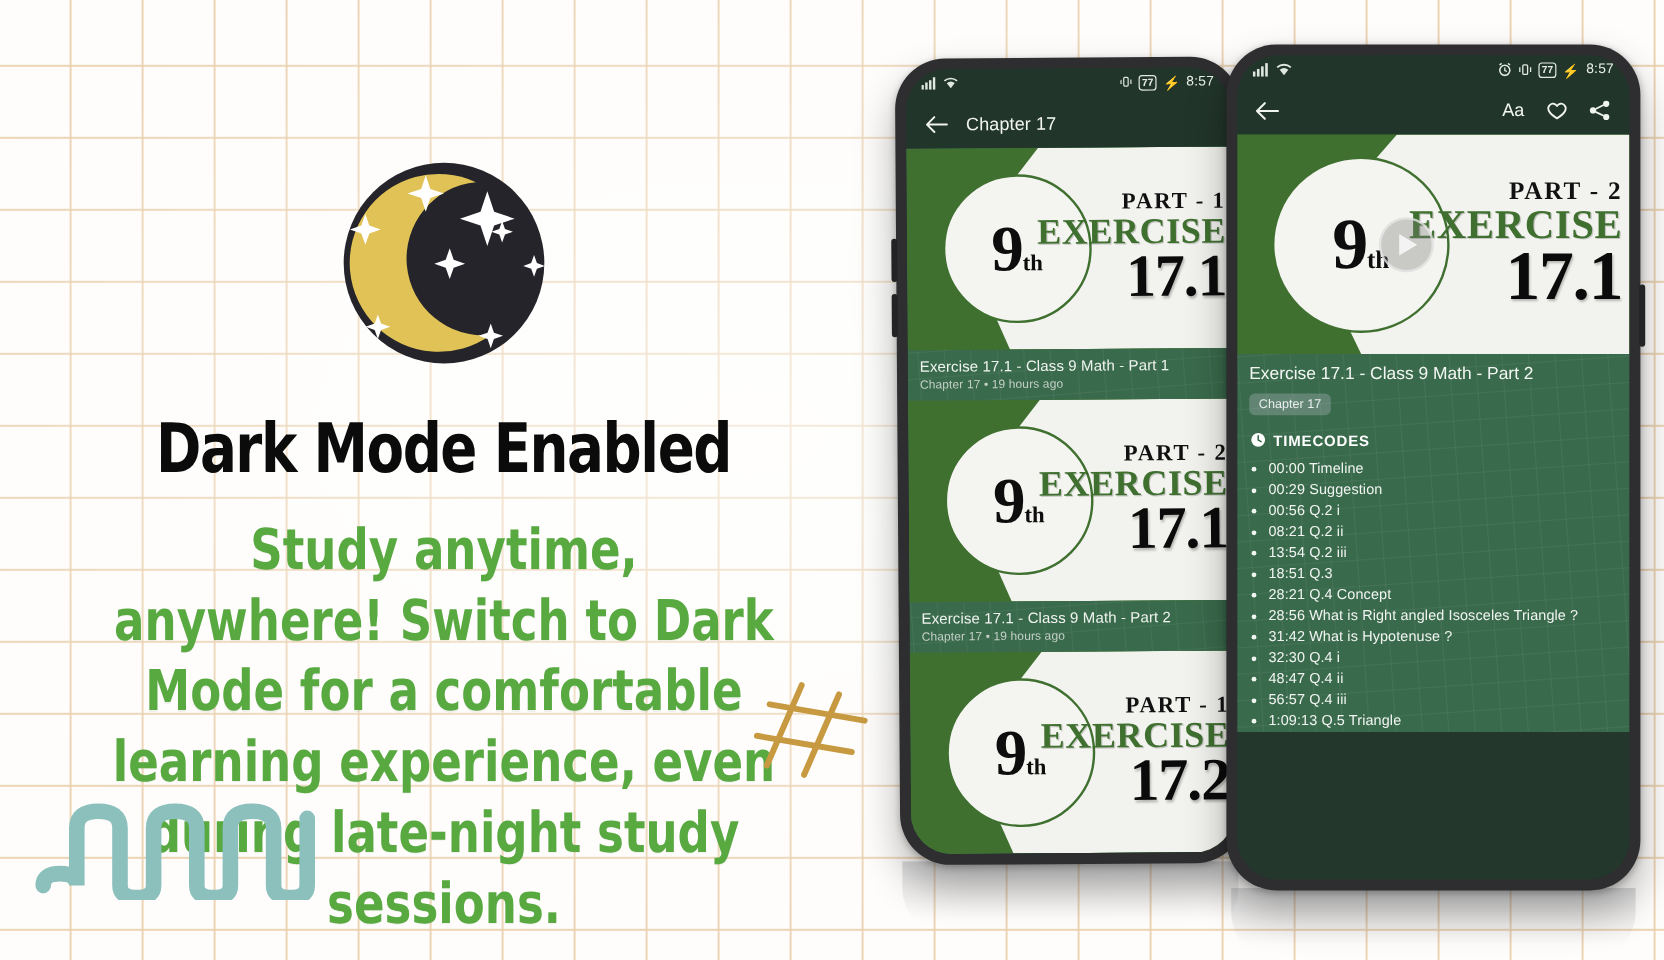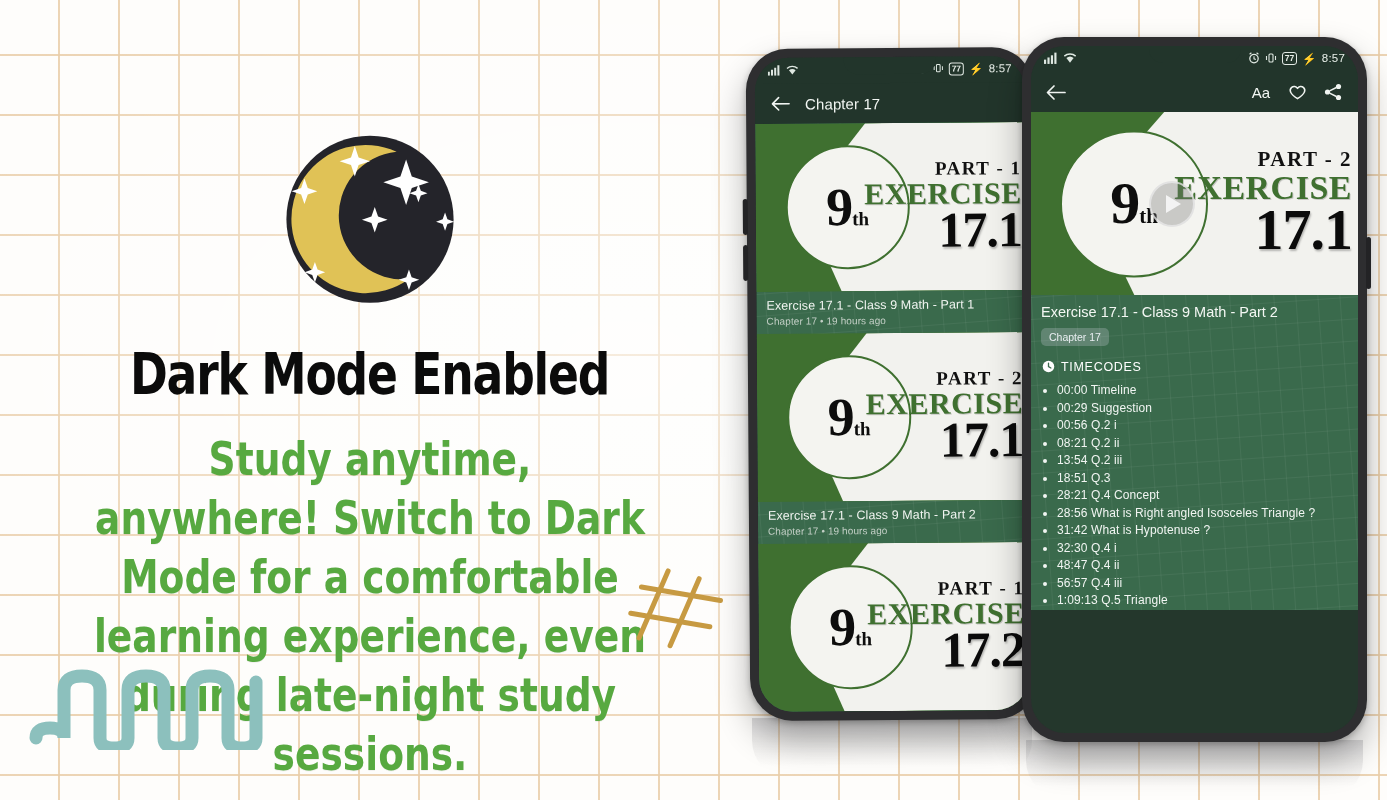--- a/index.html
+++ b/index.html
@@ -188,22 +188,22 @@
   .chip{
     display:inline-block; margin:8px 0 0 10px; padding:3px 8px;
     background:rgba(200,205,215,.28); color:#e9eef1;
     border-radius:5px; font-size:10.5px;
   }
   .desc{
     color:#f2f6f3; font-size:13px; line-height:18px;
     padding:18px 11px 0; text-align:justify;
   }
   .tc-head{
-    display:flex; gap:6px;
-    color:#ffffff; font-size:12.5px; font-weight:normal; letter-spacing:.7px;
+    display:flex; align-items:center; gap:6px;
+    color:#ffffff; font-size:12.5px; font-weight:bold; letter-spacing:.7px;
     padding:14px 11px 2px;
   }
   .tc-list{ padding:4px 11px 0 26px; }
   .tc-list li{
     color:#f1f5f2; font-size:12px; line-height:17.5px; letter-spacing:.1px;
   }
 
   
   .reflection{
     position:absolute;

